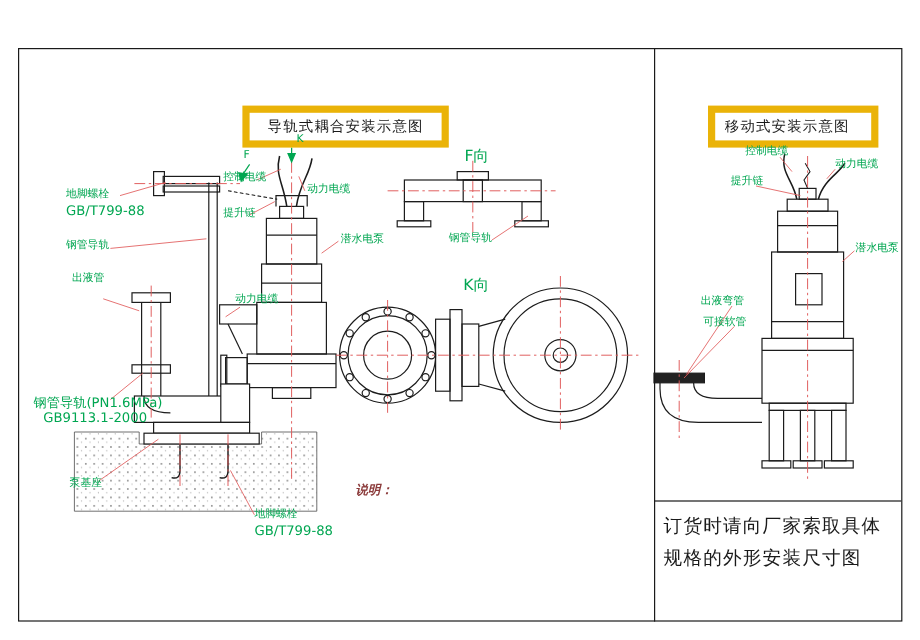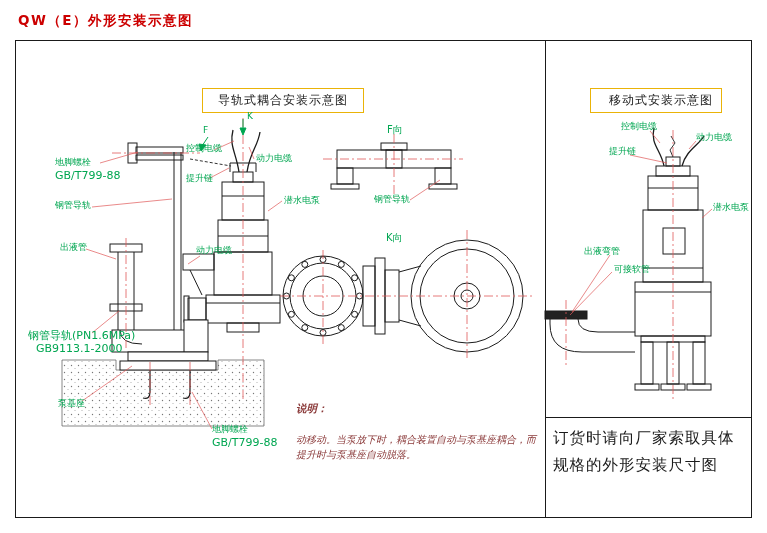--- a/index.html
+++ b/index.html
@@ -4,25 +4,25 @@
 <style>
   html,body{margin:0;padding:0;background:#fff;}
   .page{position:relative;width:767px;height:533px;background:#fff;overflow:hidden;
         font-family:"DejaVu Sans","Liberation Sans",sans-serif;}
   .page-title{position:absolute;left:18px;top:12px;font-size:13.5px;font-weight:bold;
         color:#cc0000;letter-spacing:1.5px;}
   .outer-border{position:absolute;left:15px;top:40px;width:735px;height:476px;
         border:1.5px solid #1a1a1a;}
   .divider-v{position:absolute;left:545px;top:40px;height:478px;border-left:1.3px solid #1a1a1a;}
   .divider-h{position:absolute;left:545px;top:417px;width:206px;border-top:1.3px solid #1a1a1a;}
-  .ptitle{position:absolute;border:1px solid #eab308;color:#1a1a1a;font-size:12px;
+  .ptitle{position:absolute;border:6px solid #eab308;color:#1a1a1a;font-size:12px;
         letter-spacing:1px;padding:3px 8px;background:#fff;white-space:nowrap;}
   .lbl{position:absolute;white-space:nowrap;color:#00a651;font-size:9px;line-height:1.1;}
   .lbl.sm{font-size:11px;}
-  .lbl.vt{font-size:10px;}
+  .lbl.vt{font-size:13px;}
   .note{position:absolute;color:#8b3a3a;font-size:10px;white-space:nowrap;font-style:italic;}
   .note.head{font-size:10.5px;font-weight:bold;}
   .order{position:absolute;color:#1a1a1a;font-size:15.5px;letter-spacing:1px;white-space:nowrap;text-align:center;}
   svg.art{position:absolute;left:0;top:0;}
 </style>
 </head>
 <body>
 
 <div class="page">
 
@@ -195,51 +195,48 @@
       <polygon points="240,128 246,128 243,135"></polygon>
       <line x1="208" y1="137" x2="202" y2="146"></line>
       <polygon points="199,144 206,145 201,151"></polygon>
     </g>
   </svg>
 
   <div class="outer-border"></div>
   <div class="divider-v"></div>
   <div class="divider-h"></div>
 
-  <div class="page-title">QW（E）外形安装示意图</div>
   <div class="ptitle" style="left:202px;top:88px;width:144px;text-align:center;">导轨式耦合安装示意图</div>
-  <div class="ptitle" style="left:590px;top:88px;width:114px;text-align:right;">移动式安装示意图</div>
+  <div class="ptitle" style="left:590px;top:88px;width:114px;text-align:left;">移动式安装示意图</div>
 
   <div class="lbl" style="left:55px;top:158px">地脚螺栓</div>
   <div class="lbl sm" style="left:55px;top:170px">GB/T799-88</div>
   <div class="lbl" style="left:203px;top:126px">F</div>
   <div class="lbl" style="left:186px;top:144px">控制电缆</div>
   <div class="lbl" style="left:186px;top:174px">提升链</div>
   <div class="lbl" style="left:256px;top:154px">动力电缆</div>
   <div class="lbl" style="left:247px;top:112px">K</div>
   <div class="lbl" style="left:55px;top:201px">钢管导轨</div>
   <div class="lbl" style="left:284px;top:196px">潜水电泵</div>
-  <div class="lbl" style="left:60px;top:243px">出液管</div>
+  <div class="lbl" style="left:60px;top:228px">出液管</div>
   <div class="lbl" style="left:196px;top:246px">动力电缆</div>
   <div class="lbl sm" style="left:28px;top:330px">钢管导轨(PN1.6MPa)</div>
   <div class="lbl sm" style="left:36px;top:343px">GB9113.1-2000</div>
   <div class="lbl" style="left:58px;top:399px">泵基座</div>
   <div class="lbl" style="left:212px;top:425px">地脚螺栓</div>
   <div class="lbl sm" style="left:212px;top:437px">GB/T799-88</div>
   <div class="lbl vt" style="left:387px;top:124px">F向</div>
   <div class="lbl" style="left:374px;top:195px">钢管导轨</div>
   <div class="lbl vt" style="left:386px;top:232px">K向</div>
 
   <div class="note head" style="left:296px;top:402px">说明：</div>
-  <div class="note" style="left:296px;top:433px">动移动。当泵放下时，耦合装置自动与泵基座耦合，而</div>
-  <div class="note" style="left:296px;top:448px">提升时与泵基座自动脱落。</div>
 
   <div class="lbl" style="left:621px;top:122px">控制电缆</div>
   <div class="lbl" style="left:696px;top:133px">动力电缆</div>
   <div class="lbl" style="left:609px;top:147px">提升链</div>
   <div class="lbl" style="left:713px;top:203px">潜水电泵</div>
   <div class="lbl" style="left:584px;top:247px">出液弯管</div>
-  <div class="lbl" style="left:614px;top:265px">可接软管</div>
+  <div class="lbl" style="left:586px;top:265px">可接软管</div>
 
   <div class="order" style="left:553px;top:428px">订货时请向厂家索取具体</div>
   <div class="order" style="left:553px;top:455px">规格的外形安装尺寸图</div>
 
 </div>
 
 </body></html>

